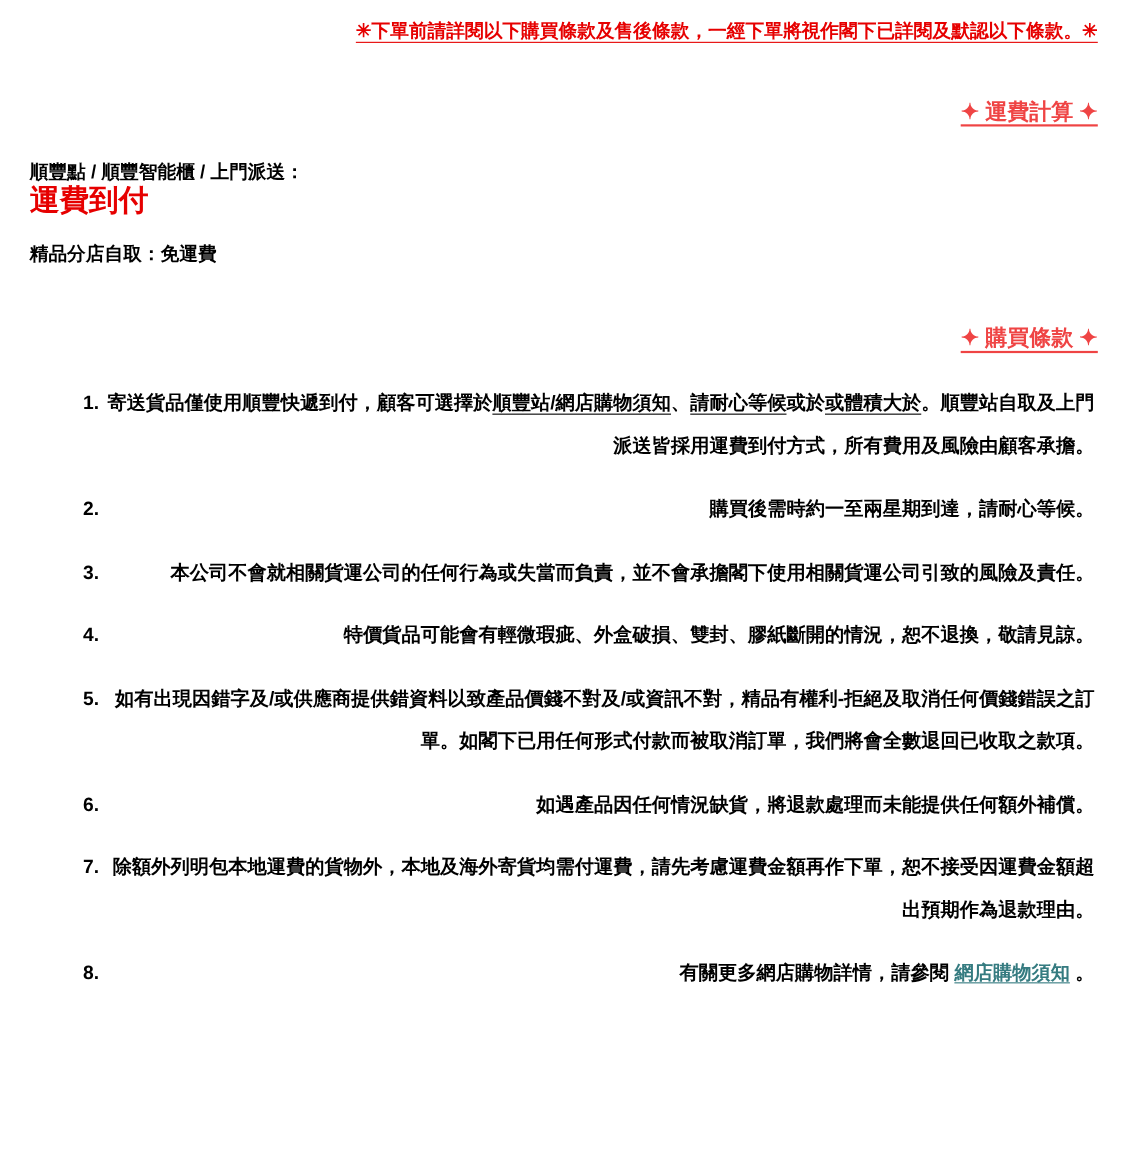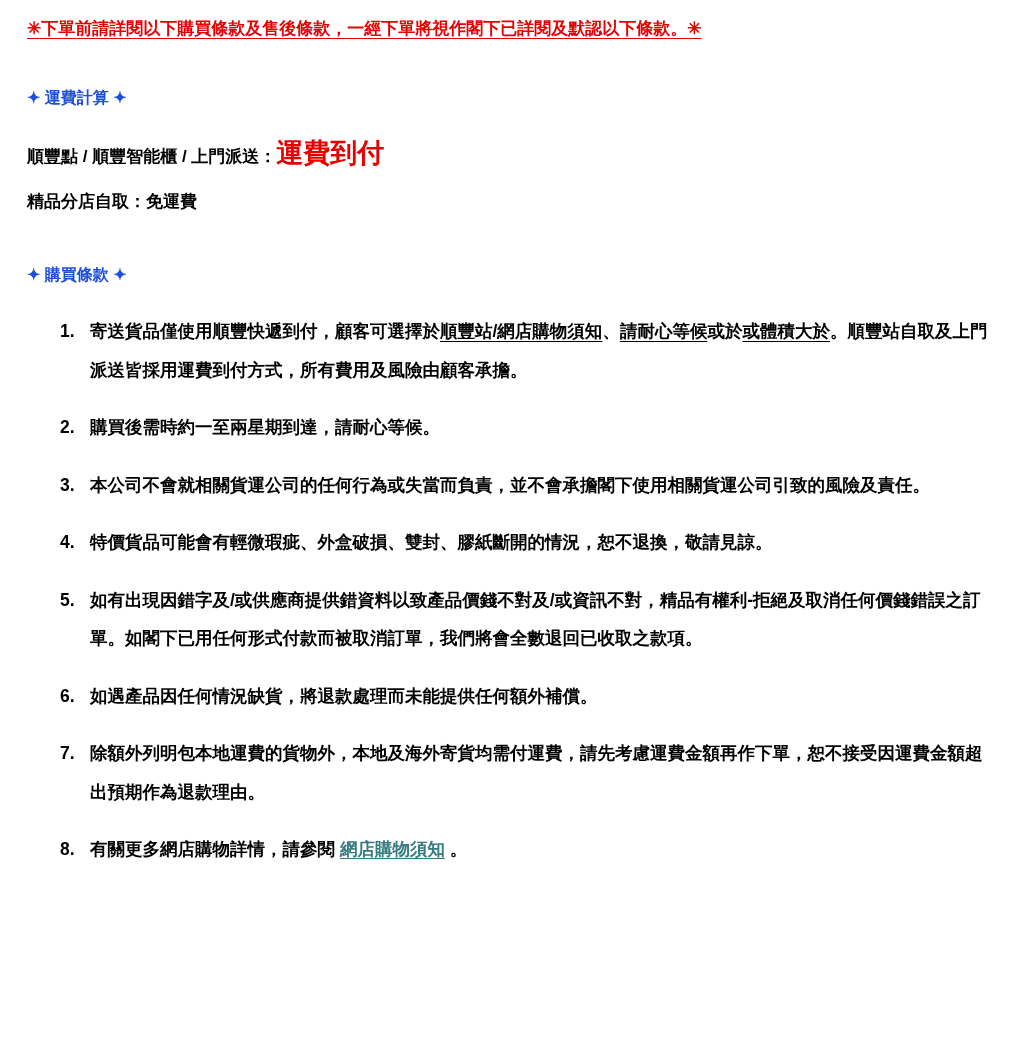--- a/index.html
+++ b/index.html
@@ -1,15 +1,15 @@
 <!DOCTYPE html>
 <html><head>
 <meta charset="utf-8">
 <style>
-  * { margin: 0; padding: 0; box-sizing: border-box; }
+  * { margin: 0; padding: 0; box-sizing: border-box; text-align: right; }
   html, body { background: #ffffff; }
   body {
     width: 1026px;
     font-family: "Liberation Sans", sans-serif;
     color: #000000;
     font-weight: 700;
   }
   .page {
     width: 1026px;
     min-height: 1048px;
@@ -18,31 +18,33 @@
   }
   .notice {
     color: #e60000;
     font-size: 17px;
     line-height: 1.5;
     text-decoration: underline;
     text-underline-offset: 4px;
     margin-bottom: 46px;
   }
   .section-heading {
-    font-size: 16px;
-    color: #1d4ed8;
+    font-size: 20px;
+    color: #ef4444;
+    text-decoration: underline;
     text-underline-offset: 5px;
     margin-bottom: 30px;
   }
   .ship-block { margin-bottom: 52px; }
   .ship-line {
     font-size: 17px;
     margin-bottom: 22px;
     display: flex;
     align-items: baseline;
+    flex-direction: column;
   }
   .big-red {
     color: #e60000;
     font-size: 27px;
     line-height: 1.1;
   }
   .terms-heading { margin-bottom: 24px; }
   .terms-list { padding-top: 2px; }
   .term-item {
     display: flex;

